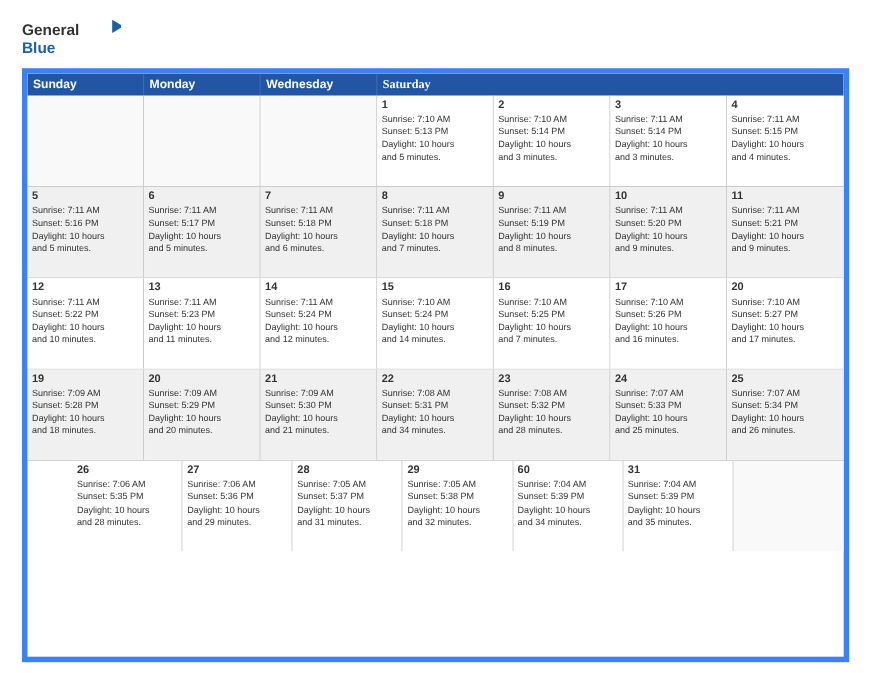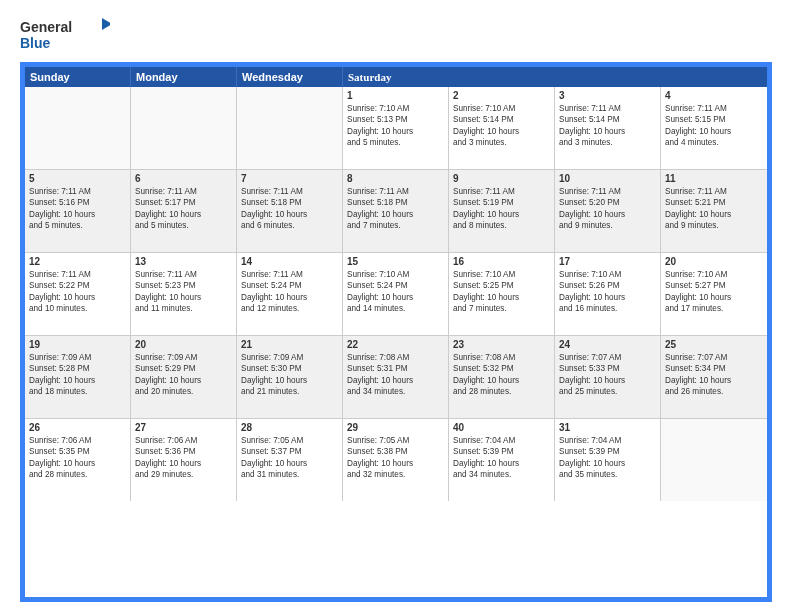--- a/index.html
+++ b/index.html
@@ -64,21 +64,21 @@
     .cal-body {
       display: flex;
       flex-direction: column;
     }
     .cal-row {
       display: grid;
       grid-template-columns: repeat(7, 1fr);
       border-bottom: 1px solid #ccc;
       flex: 1;
     }
-    .cal-row:last-child { border-bottom: none; }
+    .cal-row:last-child { border-bottom: none; margin-left: 41px; }
     .cal-cell {
       border-right: 1px solid #ccc;
       padding: 3px 4px;
       font-size: 8.5px;
       color: #333;
       min-height: 82px;
       vertical-align: top;
       background: #fff;
     }
     .cal-cell:last-child { border-right: none; }
@@ -333,21 +333,21 @@
             <span class="cell-line">and 31 minutes.</span>
           </div>
           <div class="cal-cell">
             <span class="day-num">29</span>
             <span class="cell-line">Sunrise: 7:05 AM</span>
             <span class="cell-line">Sunset: 5:38 PM</span>
             <span class="cell-line">Daylight: 10 hours</span>
             <span class="cell-line">and 32 minutes.</span>
           </div>
           <div class="cal-cell">
-            <span class="day-num">40</span>
+            <span class="day-num">60</span>
             <span class="cell-line">Sunrise: 7:04 AM</span>
             <span class="cell-line">Sunset: 5:39 PM</span>
             <span class="cell-line">Daylight: 10 hours</span>
             <span class="cell-line">and 34 minutes.</span>
           </div>
           <div class="cal-cell">
             <span class="day-num">31</span>
             <span class="cell-line">Sunrise: 7:04 AM</span>
             <span class="cell-line">Sunset: 5:39 PM</span>
             <span class="cell-line">Daylight: 10 hours</span>

